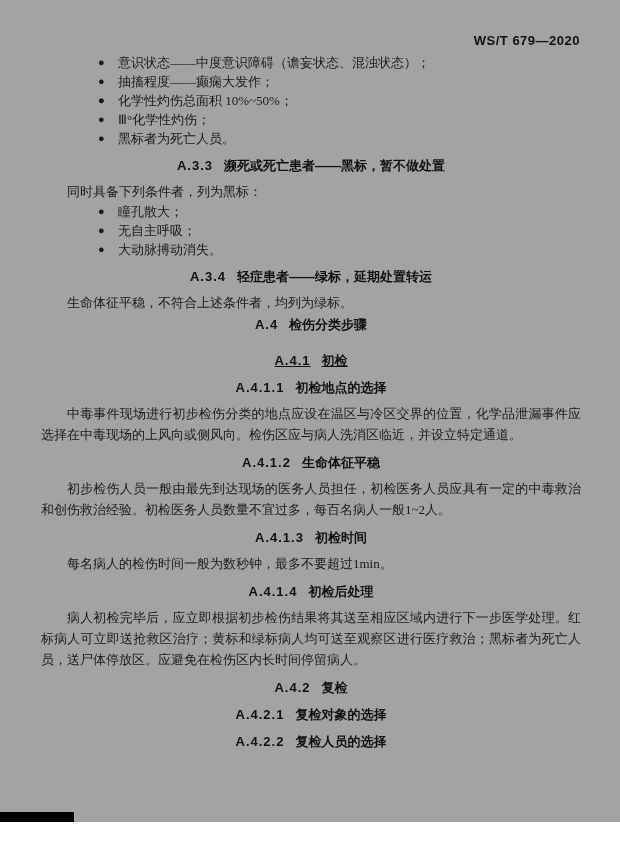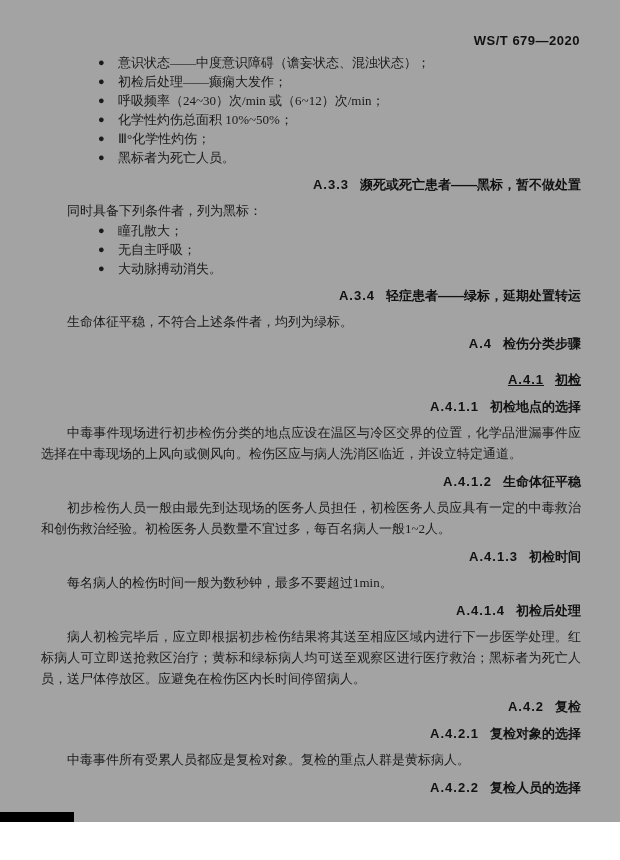--- a/index.html
+++ b/index.html
@@ -32,21 +32,21 @@
     position:absolute; left:57px; top:0;
     line-height:19px;
     font-size:11px;
   }
   .h {
     font-family:"Liberation Sans", sans-serif;
     font-weight:bold;
     line-height:19px;
     margin-top:8px;
     color:#111;
-    text-align:right;
+    text-align:center;
   }
   .hn { letter-spacing:1px; margin-right:11px; }
   .para {
     line-height:21px;
     margin-top:6px;
     text-indent:2em;
   }
   .gap-lg { margin-top:2px; }
   .gap-xl { margin-top:17px;text-decoration:underline; }
   .pgnum {
@@ -67,25 +67,24 @@
   <div class="hdr">WS/T 679—2020</div>
 
   <div class="body">
 
     <div class="li">
       <span class="mk">●</span>
       <span>意识状态——中度意识障碍（谵妄状态、混浊状态）；</span>
     </div>
     <div class="li">
       <span class="mk">●</span>
-      <span>初检后处理——癫痫大发作；</span>
+      <span>抽搐程度——癫痫大发作；</span>
     </div>
     <div class="li">
       <span class="mk">●</span>
-      <span>呼吸频率（24~30）次/min 或（6~12）次/min；</span>
     </div>
     <div class="li">
       <span class="mk">●</span>
       <span>化学性灼伤总面积 10%~50%；</span>
     </div>
     <div class="li">
       <span class="mk">●</span>
       <span>Ⅲ°化学性灼伤；</span>
     </div>
     <div class="li">
@@ -151,21 +150,20 @@
     <div class="para">病人初检完毕后，应立即根据初步检伤结果将其送至相应区域内进行下一步医学处理。红标病人可立即送抢救区治疗；黄标和绿标病人均可送至观察区进行医疗救治；黑标者为死亡人员，送尸体停放区。应避免在检伤区内长时间停留病人。</div>
 
     <div class="h">
       <span class="hn">A.4.2</span><span>复检</span>
     </div>
 
     <div class="h">
       <span class="hn">A.4.2.1</span><span>复检对象的选择</span>
     </div>
 
-    <div class="para">中毒事件所有受累人员都应是复检对象。复检的重点人群是黄标病人。</div>
 
     <div class="h">
       <span class="hn">A.4.2.2</span><span>复检人员的选择</span>
     </div>
 
   </div>
 
   <div class="pgnum">10</div>
 
   <div class="corner-bar"></div>

